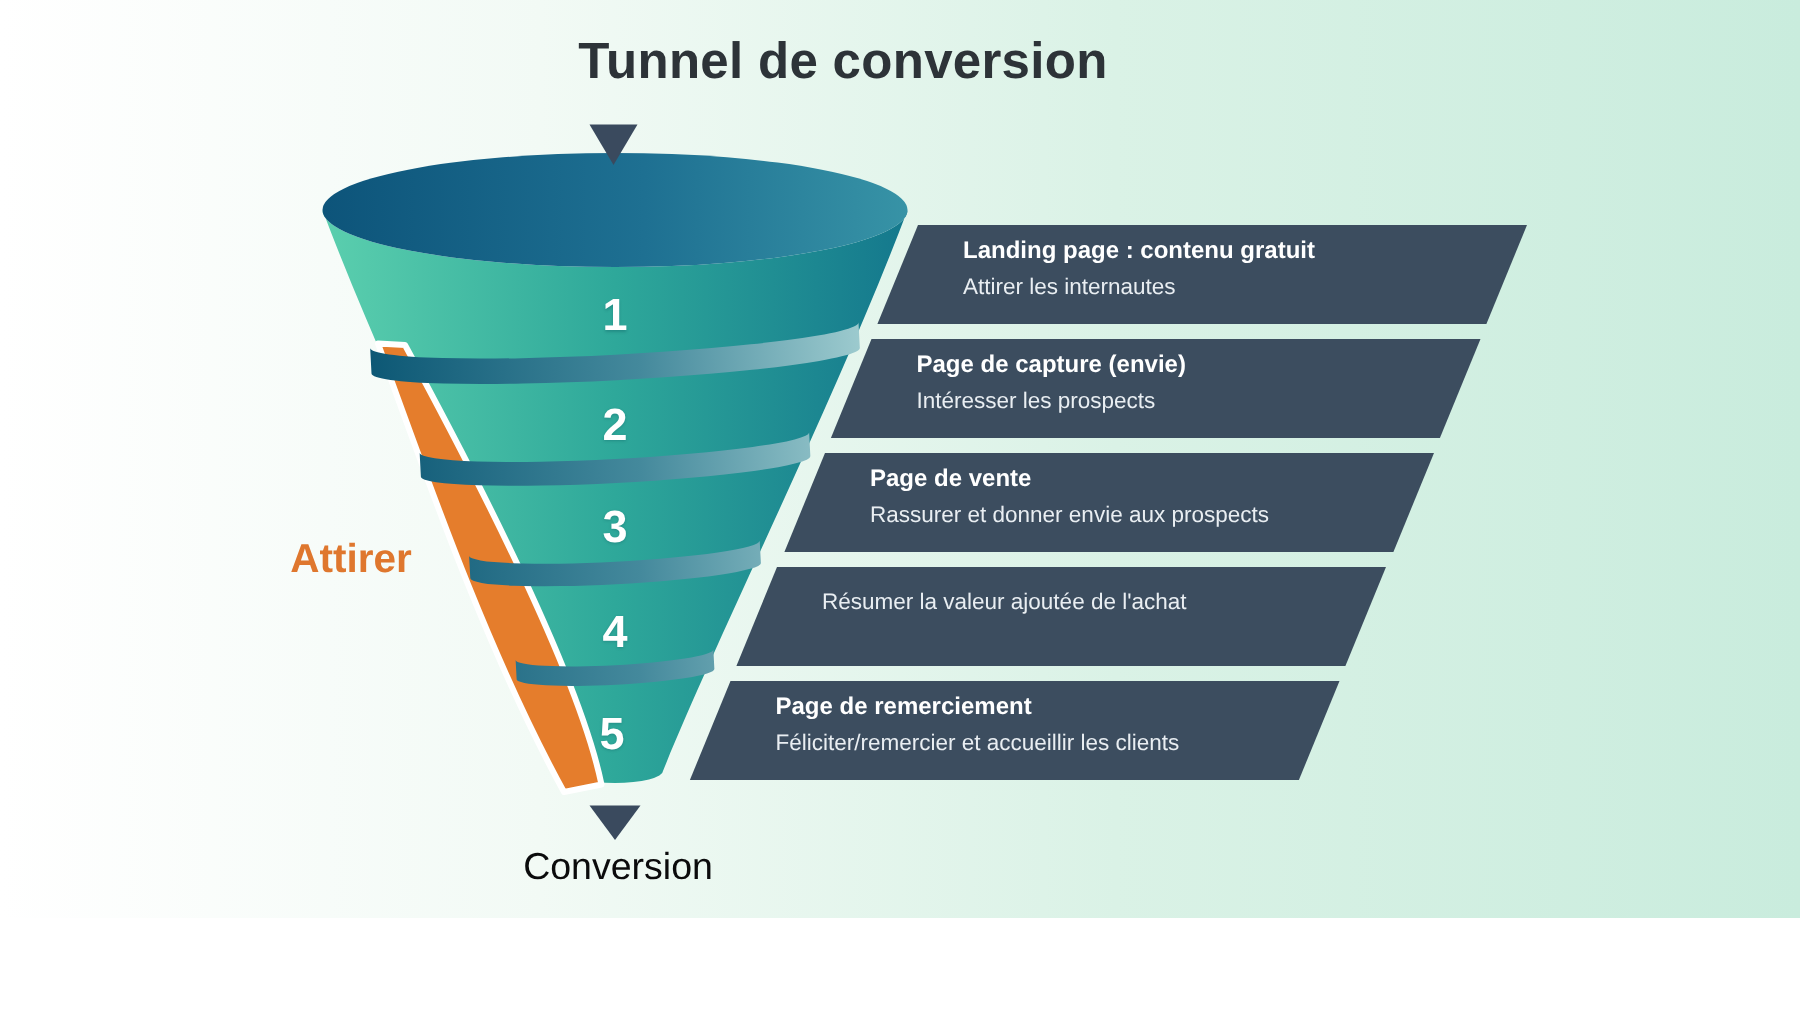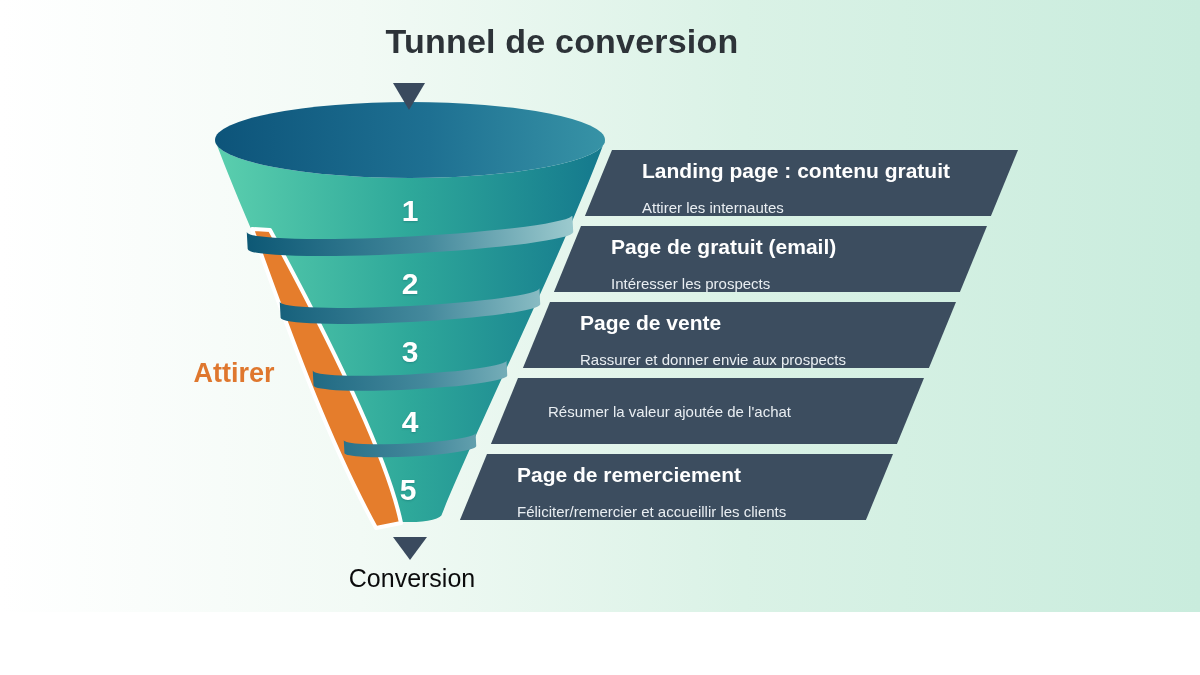--- a/index.html
+++ b/index.html
@@ -14,22 +14,22 @@
   .level-number{position:absolute;transform:translate(-50%,-50%);color:#ffffff;
     font-size:30px;font-weight:bold;text-shadow:0 1px 2px rgba(0,60,70,.25);}
   .abandon-label{position:absolute;left:234px;top:373px;transform:translate(-50%,-50%);
     color:#df772e;font-size:27px;font-weight:bold;white-space:nowrap;}
   .conversion-label{position:absolute;left:412px;top:564px;transform:translateX(-50%);
     color:#0b0b0c;font-size:25px;font-weight:normal;white-space:nowrap;}
   .banner{position:absolute;width:406px;height:66px;}
   .banner-bg{position:absolute;left:0;top:0;width:100%;height:100%;background:#3c4d5f;
     transform:skewX(-22.3deg);transform-origin:0 0;}
   .banner-content{position:relative;padding:9px 0 0 30px;}
-  .banner-title{color:#ffffff;font-size:21px;font-weight:bold;white-space:nowrap;}
-  .banner-subtitle{color:#e9eef2;font-size:15px;margin-top:16px;white-space:nowrap;}
+  .banner-title{color:#ffffff;font-size:16px;font-weight:bold;white-space:nowrap;}
+  .banner-subtitle{color:#e9eef2;font-size:15px;margin-top:6px;white-space:nowrap;}
   .b1{left:612px;top:150px;}
   .b2{left:581px;top:226px;}
   .b3{left:550px;top:302px;}
   .b4{left:518px;top:378px;}
   .b5{left:487px;top:454px;}
 </style>
 </head>
 <body>
 
 <div class="stage">
@@ -83,21 +83,21 @@
   <div class="banner b1">
     <div class="banner-bg"></div>
     <div class="banner-content">
       <div class="banner-title">Landing page : contenu gratuit</div>
       <div class="banner-subtitle">Attirer les internautes</div>
     </div>
   </div>
   <div class="banner b2">
     <div class="banner-bg"></div>
     <div class="banner-content">
-      <div class="banner-title">Page de gratuit (email)</div>
+      <div class="banner-title">Page de capture (envie)</div>
       <div class="banner-subtitle">Intéresser les prospects</div>
     </div>
   </div>
   <div class="banner b3">
     <div class="banner-bg"></div>
     <div class="banner-content">
       <div class="banner-title">Page de vente</div>
       <div class="banner-subtitle">Rassurer et donner envie aux prospects</div>
     </div>
   </div>

